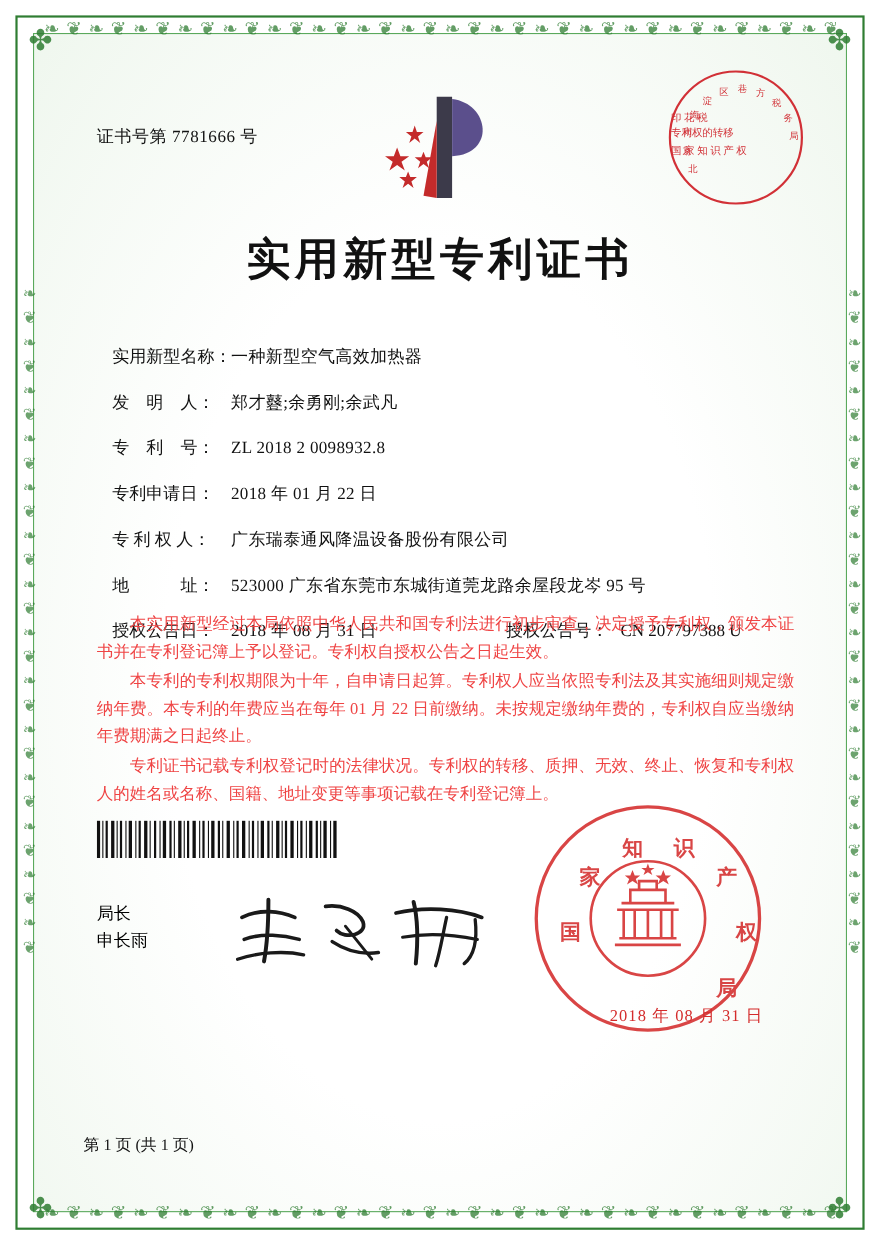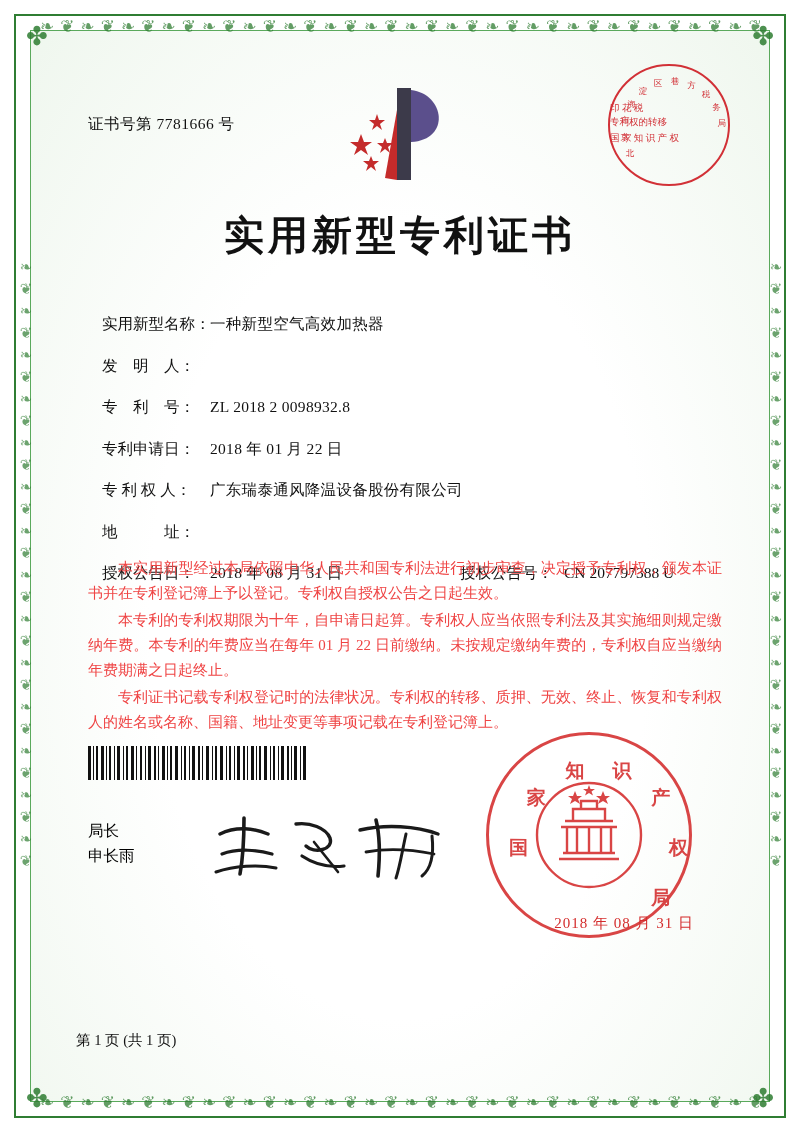--- a/index.html
+++ b/index.html
@@ -330,35 +330,37 @@
 
     <div class="title">实用新型专利证书</div>
 
     <div class="fields">
       <div class="field-row">
         <div class="field-label">实用新型名称：</div>
         <div class="field-value">一种新型空气高效加热器</div>
       </div>
       <div class="field-row">
         <div class="field-label">发　明　人：</div>
+        <div class="field-value">郑才鼟;余勇刚;余武凡</div>
       </div>
       <div class="field-row">
         <div class="field-label">专　利　号：</div>
         <div class="field-value">ZL 2018 2 0098932.8</div>
       </div>
       <div class="field-row">
         <div class="field-label">专利申请日：</div>
         <div class="field-value">2018 年 01 月 22 日</div>
       </div>
       <div class="field-row">
         <div class="field-label">专 利 权 人：</div>
         <div class="field-value">广东瑞泰通风降温设备股份有限公司</div>
       </div>
       <div class="field-row">
         <div class="field-label">地　　　址：</div>
+        <div class="field-value">523000  广东省东莞市东城街道莞龙路余屋段龙岑 95 号</div>
       </div>
       <div class="field-row dual">
         <div class="field-label">授权公告日：</div>
         <div class="field-value">2018 年 08 月 31 日</div>
         <div class="field-label2">授权公告号：</div>
         <div class="field-value2">CN 207797388 U</div>
       </div>
     </div>
 
     <div class="paragraphs">

